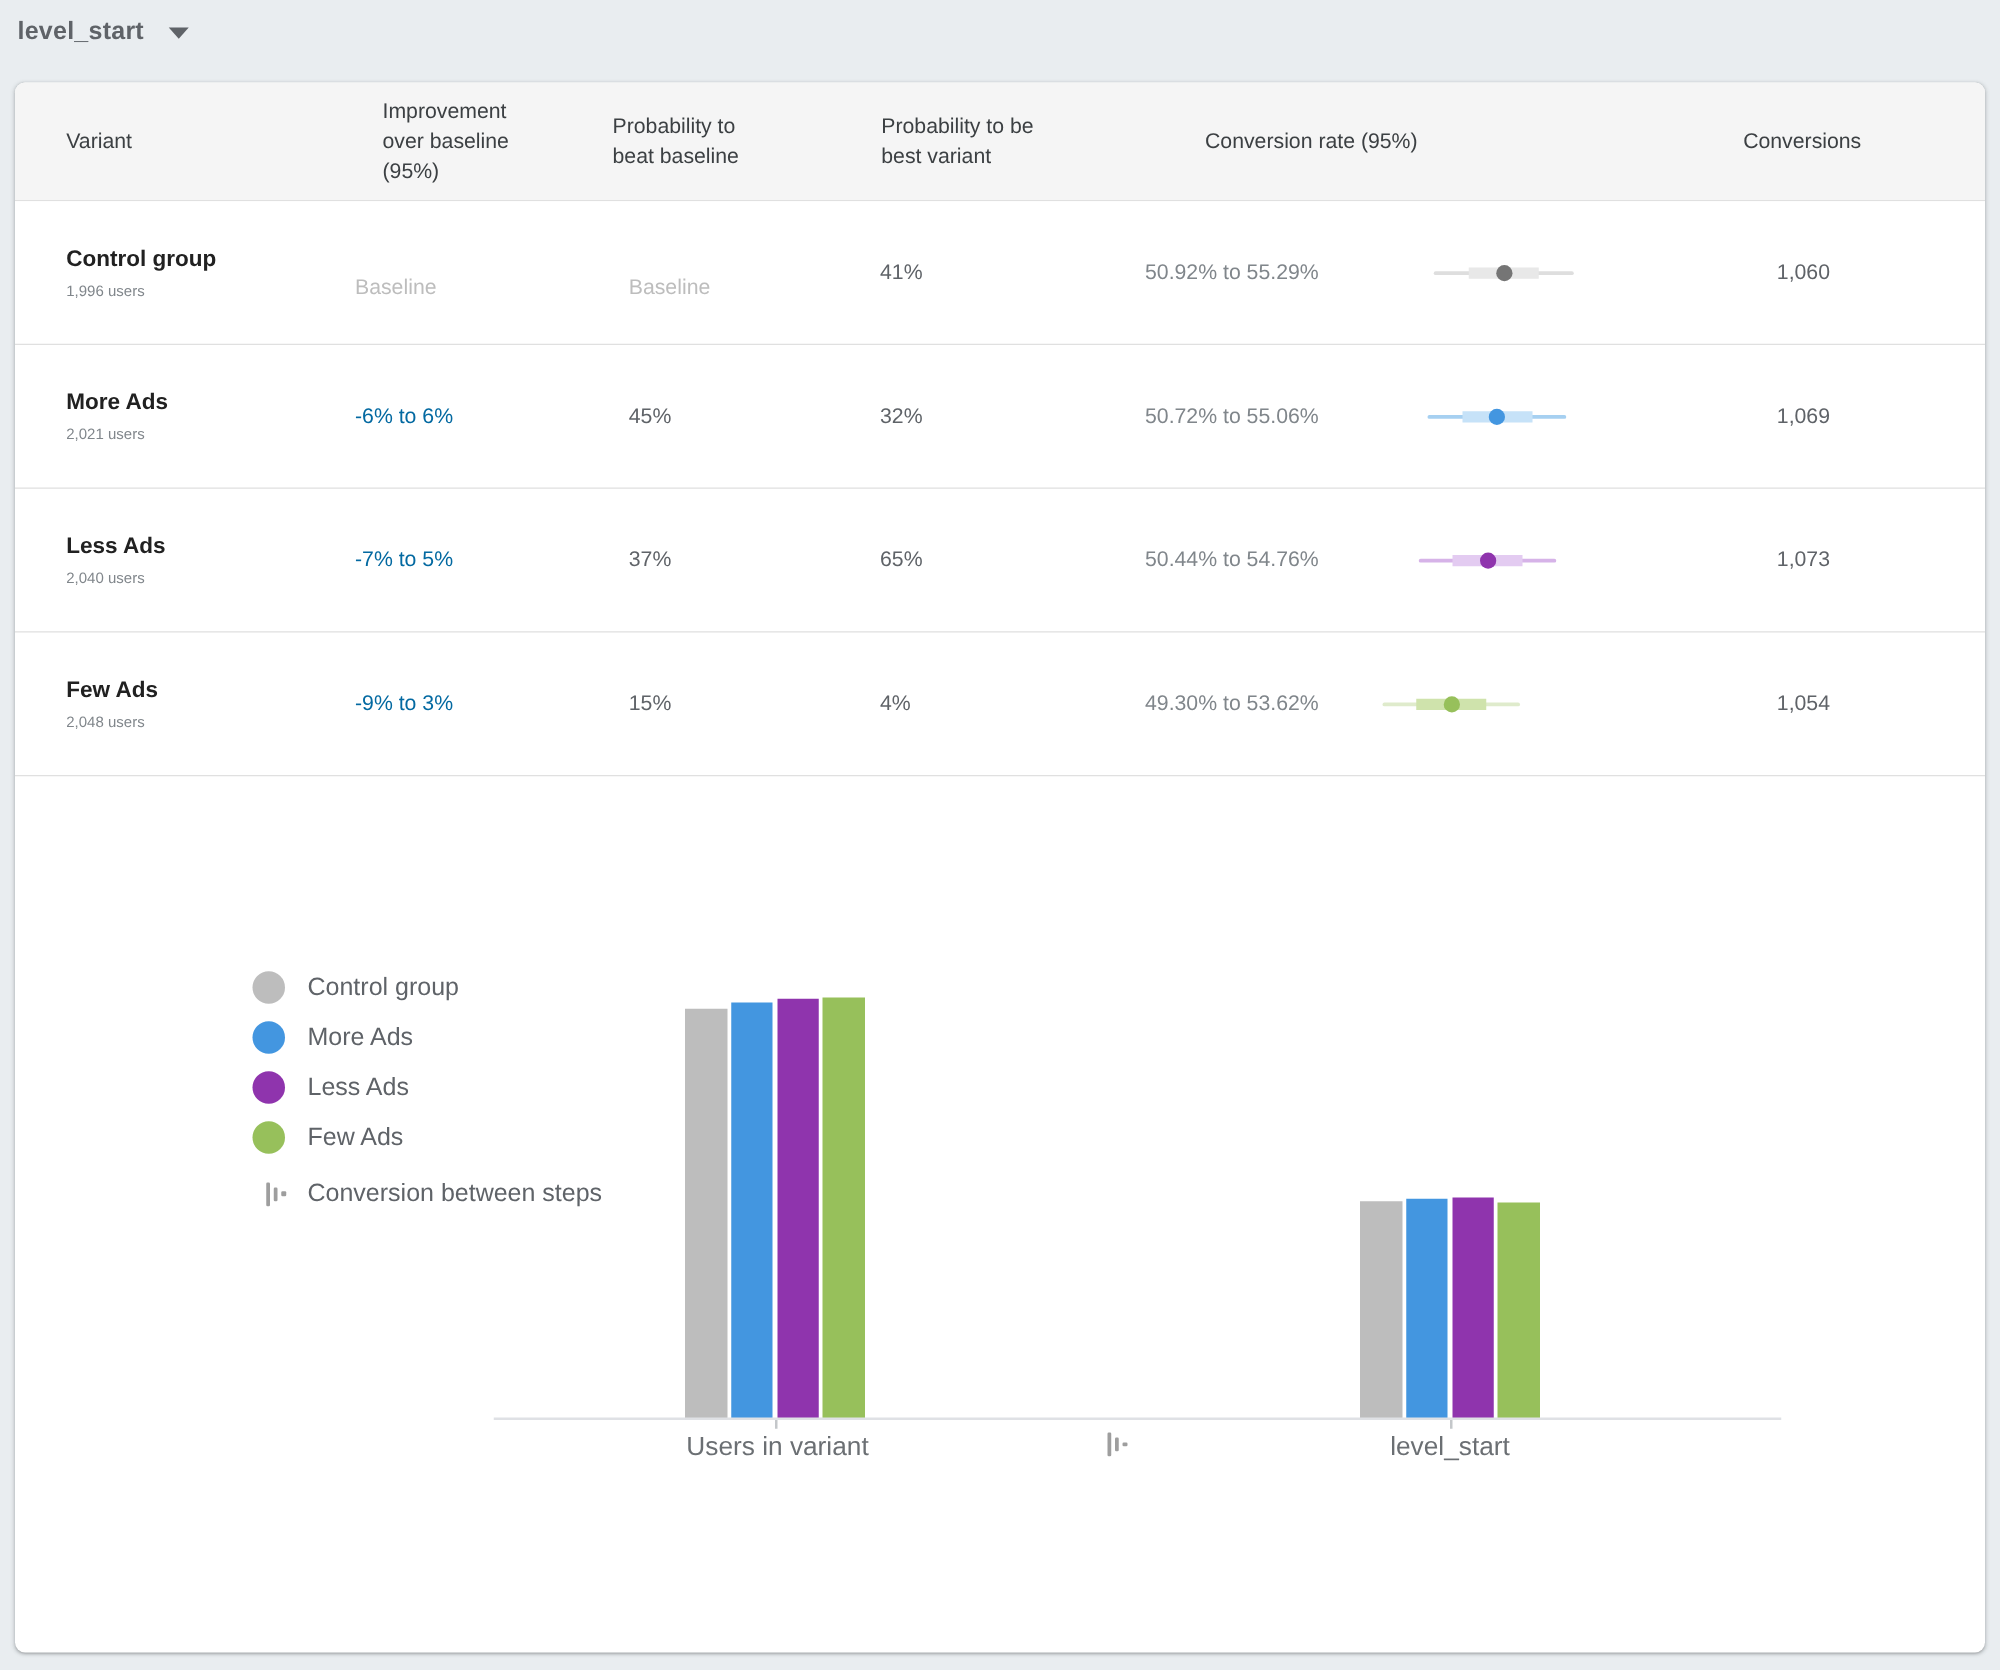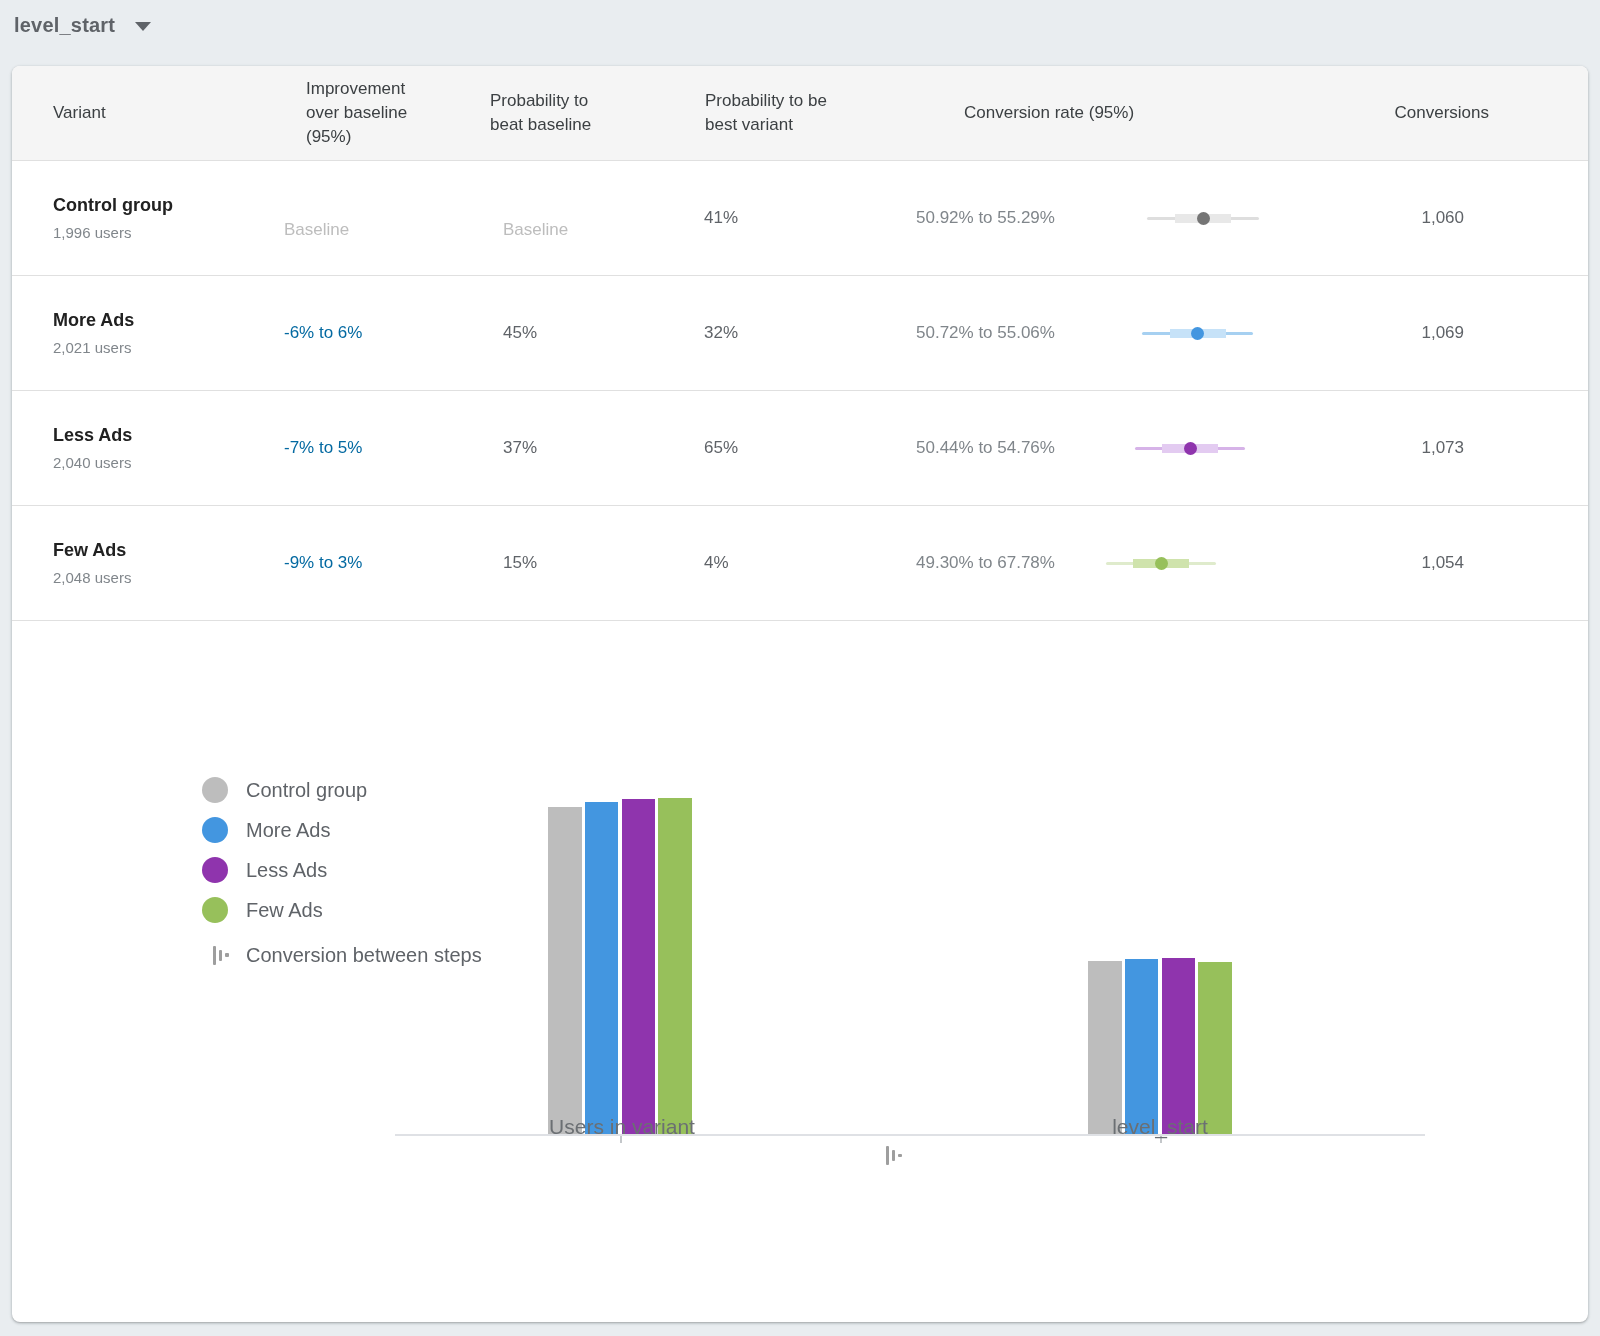--- a/index.html
+++ b/index.html
@@ -43,21 +43,21 @@
   .h-pbv{left:693px;width:134px;}
   .h-rate{left:904px;width:260px;margin-left:48px;}
   .h-conv{right:99px;}
   .trow{position:relative;height:114px;border-bottom:1px solid #E0E0E0;}
   .cell{
     position:absolute;top:50%;transform:translateY(-50%);
     font-size:17px;color:#5F6368;white-space:nowrap;
   }
   .c-variant{left:41px;}
   .vname{font-size:18px;font-weight:bold;color:#212121;}
-  .vusers{font-size:15px;color:#80868B;margin-top:8px;}
+  .vusers{font-size:12px;color:#80868B;margin-top:8px;}
   .c-imp{left:272px;color:#0369a1;}
   .c-pbb{left:491px;}
   .c-pbv{left:692px;}
   .c-rate{left:904px;color:#80868B;}
   .c-conv{right:124px;text-align:right;}
   .muted{color:#BDBDBD !important;margin-top:12px;}
   
   .ci{position:absolute;inset:0;pointer-events:none;}
   .ci span{position:absolute;display:block;}
   .ci-line{height:3px;top:calc(50% - 1.5px);border-radius:2px;}
@@ -70,21 +70,21 @@
   .legend-label{font-size:20px;color:#5F6368;white-space:nowrap;}
   .funnel-icon{position:relative;width:16px;height:19px;flex:none;}
   .funnel-icon i{position:absolute;background:#9E9E9E;border-radius:1px;}
   .funnel-icon .fb1{left:0;top:0;width:3px;height:19px;}
   .funnel-icon .fb2{left:6px;top:4px;width:3px;height:11px;}
   .funnel-icon .fb3{left:12px;top:7.5px;width:3.5px;height:3.5px;}
   .legend-extra{position:absolute;left:213px;top:942px;display:flex;align-items:center;gap:17px;height:26px;}
   .axis-line{position:absolute;left:395px;top:1134px;width:1030px;height:2px;background:#DFE1E5;}
   .axis-tick{position:absolute;top:1136px;width:2px;height:7px;background:#C4C7CA;}
   .axis-label{
-    position:absolute;top:1115px;transform:translateX(-50%);
+    position:absolute;top:1146px;transform:translateX(-50%);
     font-size:21px;color:#6B6F73;white-space:nowrap;
   }
   .mid-icon{position:absolute;left:886px;top:1146px;}
   .bar{position:absolute;}
 </style>
 </head>
 <body>
 
 <div class="metric-selector">
   <span class="metric-label">level_start</span>
@@ -153,21 +153,21 @@
   </div>
 
   <div class="trow">
     <div class="cell c-variant">
       <div class="vname">Few Ads</div>
       <div class="vusers">2,048 users</div>
     </div>
     <div class="cell c-imp">-9% to 3%</div>
     <div class="cell c-pbb">15%</div>
     <div class="cell c-pbv">4%</div>
-    <div class="cell c-rate">49.30% to 67.78%</div>
+    <div class="cell c-rate">49.30% to 53.62%</div>
     <div class="ci">
         <span class="ci-line" style="left: 1093.97px; width: 110.16px; background: rgb(223, 235, 204);"></span>
         <span class="ci-box" style="left: 1121.05px; width: 56px; background: rgb(207, 227, 172);"></span>
         <span class="ci-dot" style="left: 1142.55px; width: 13px; background: rgb(151, 192, 91);"></span>
       </div>
     <div class="cell c-conv">1,054</div>
   </div>
 </div>
 
 <div class="chart-layer">

